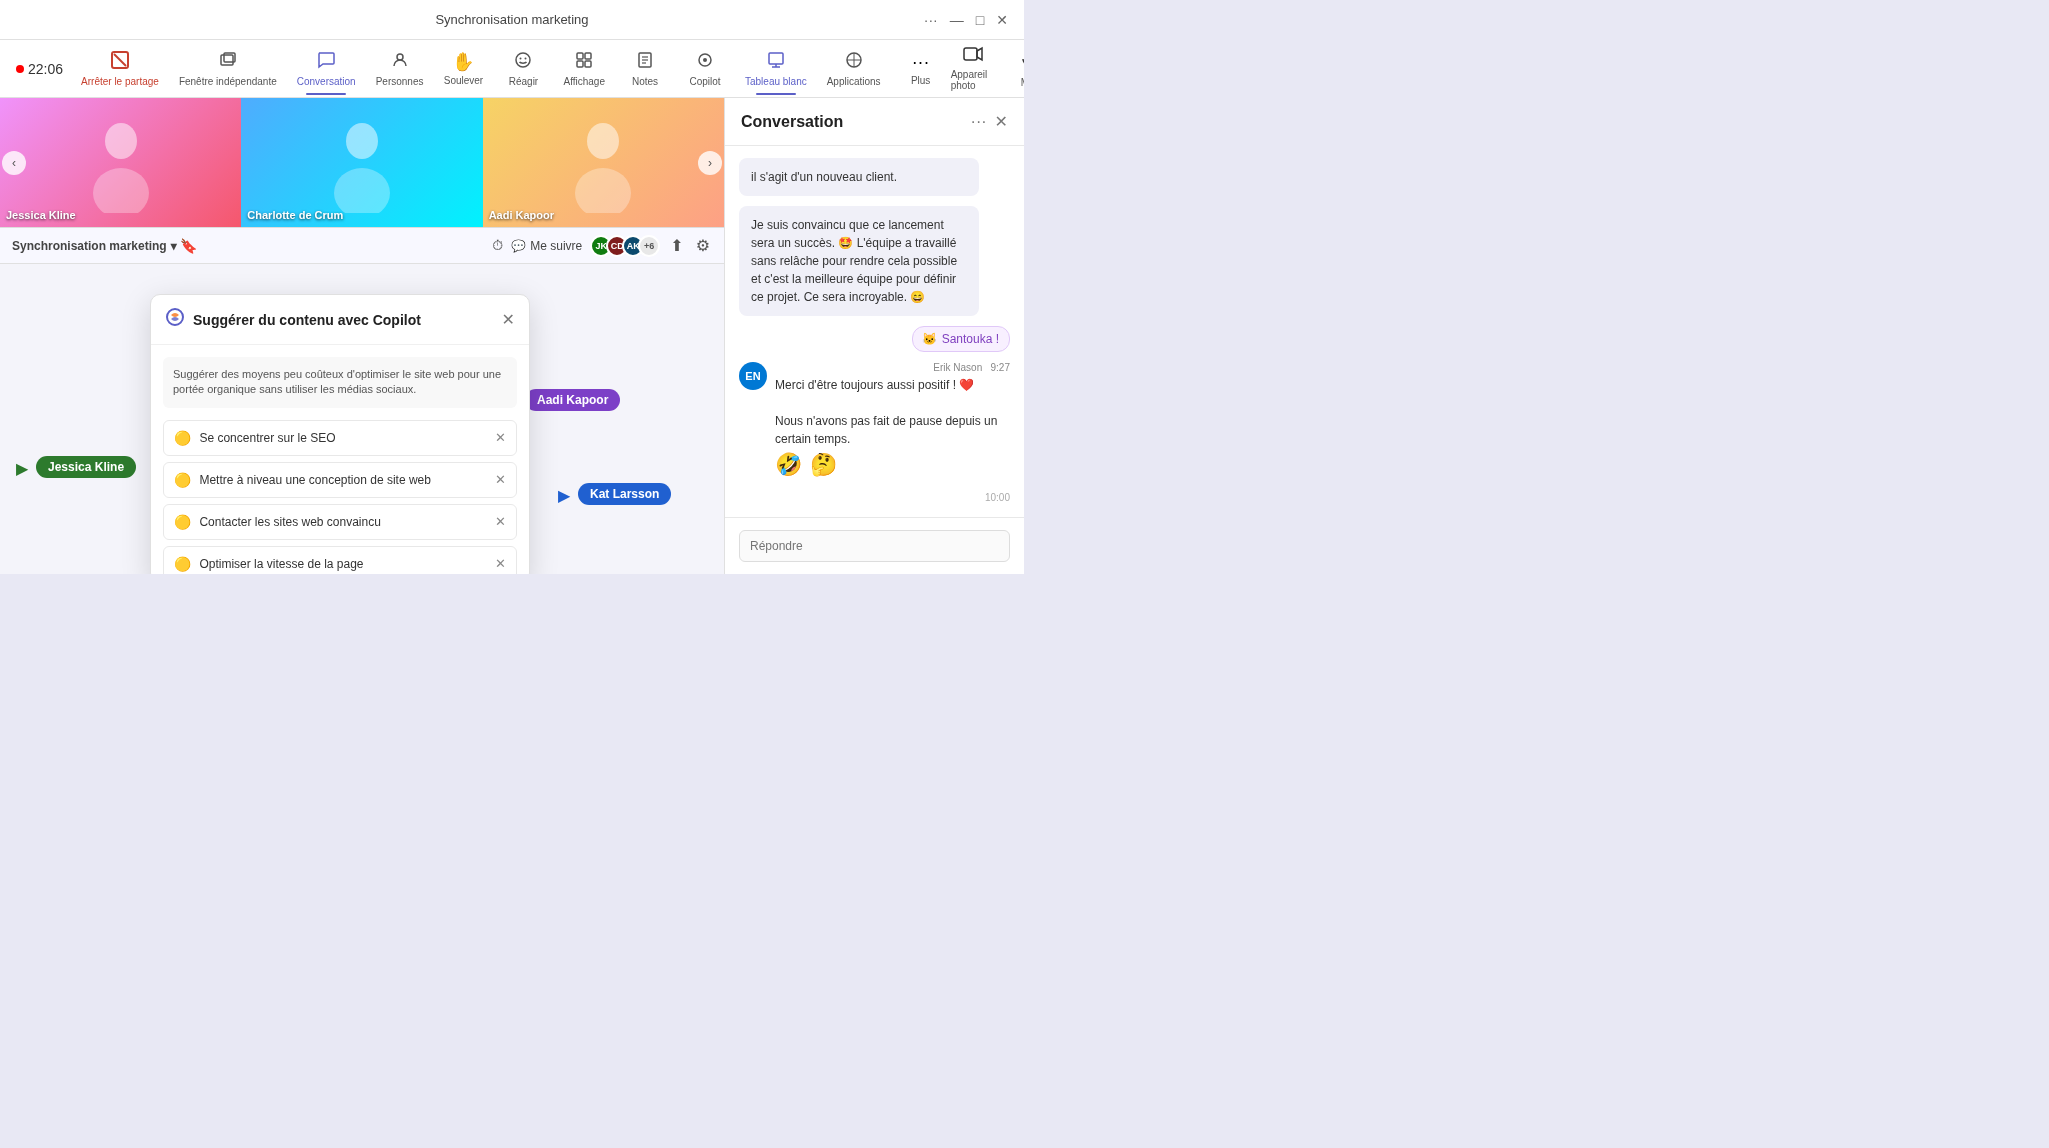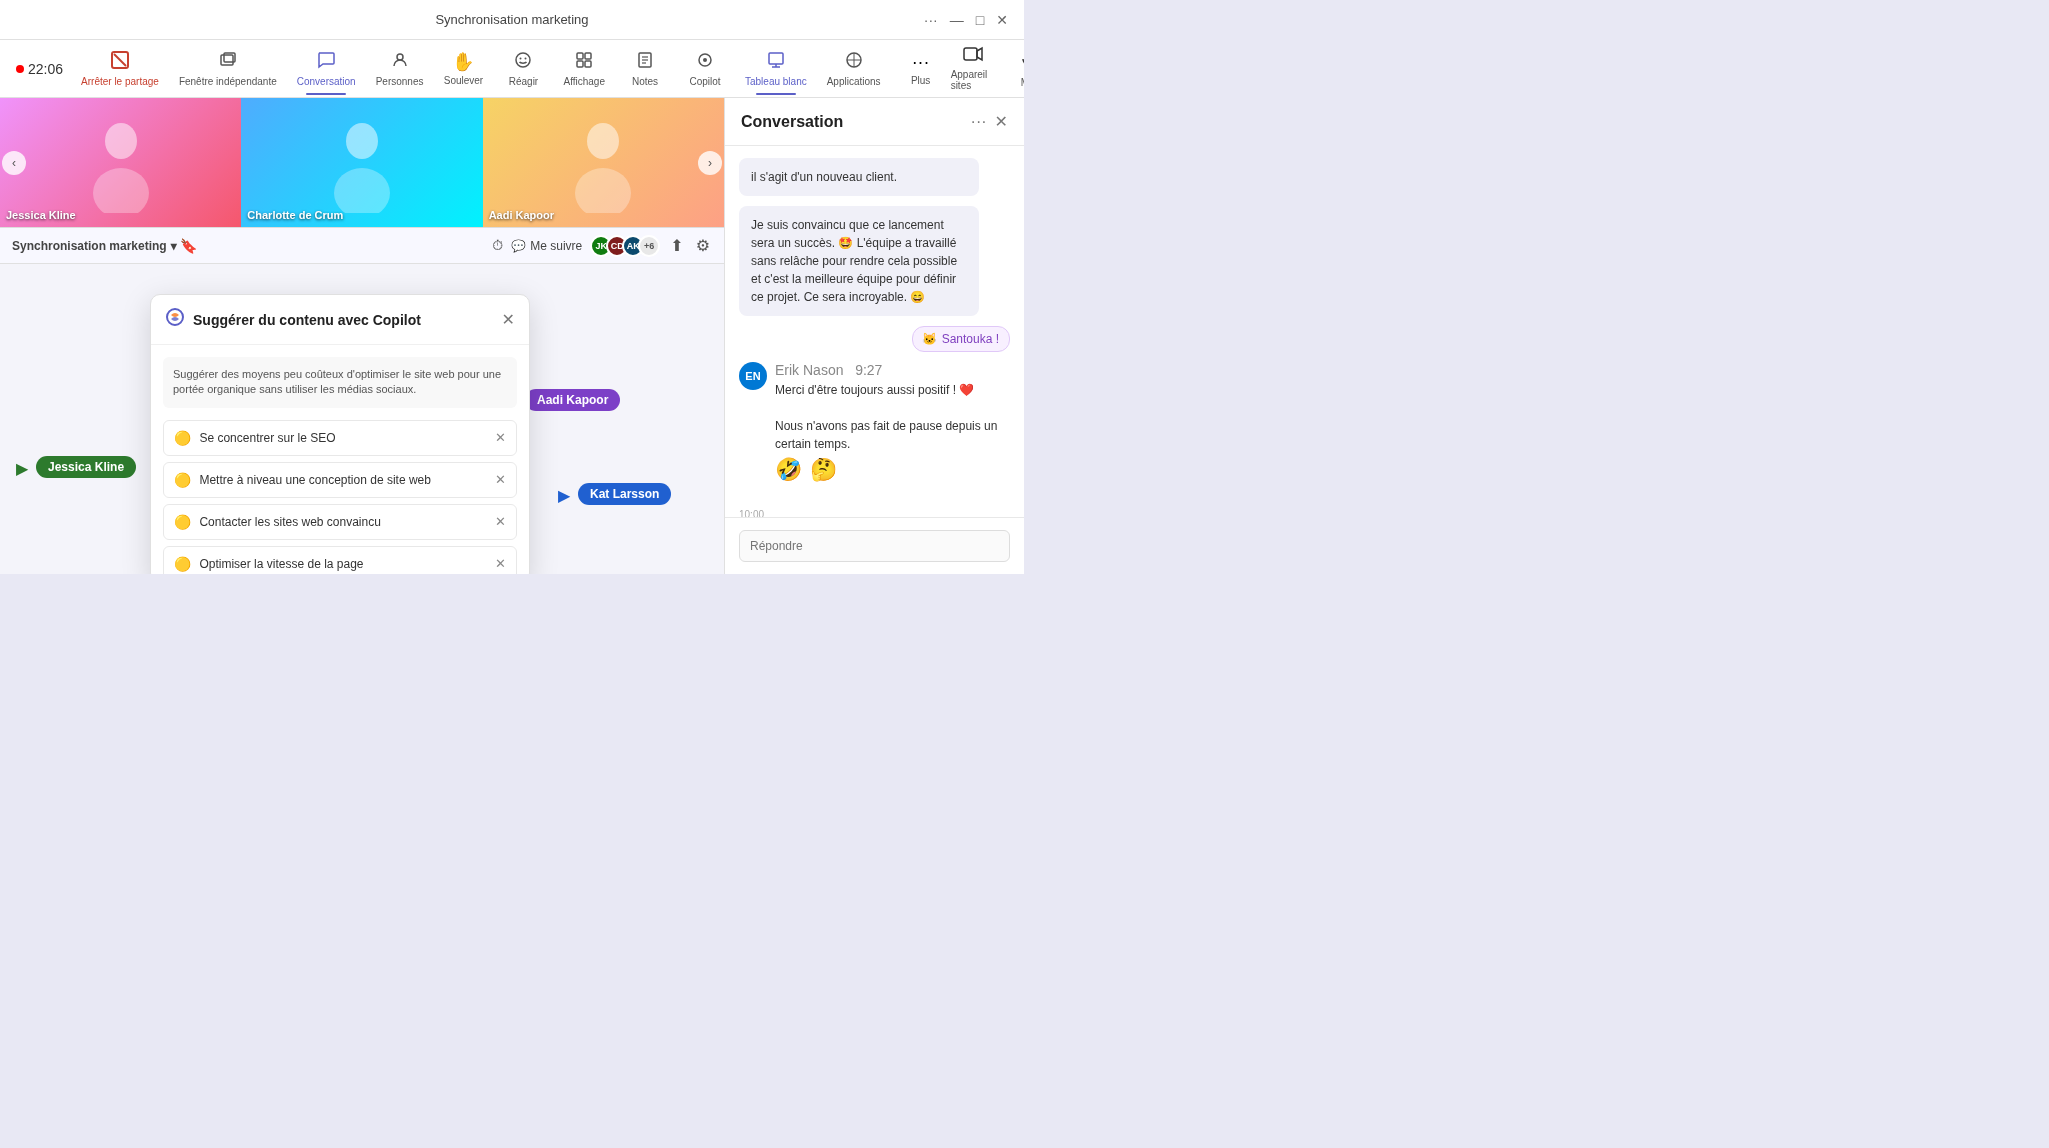--- a/index.html
+++ b/index.html
@@ -176,28 +176,28 @@
       background: #f0f0f8; border-radius: 8px; padding: 10px 12px;
       font-size: 12px; color: #333; line-height: 1.5; max-width: 240px;
     }
     .msg-row { display: flex; gap: 8px; align-items: flex-start; }
     .msg-avatar {
       width: 28px; height: 28px; border-radius: 50%; flex-shrink: 0;
       display: flex; align-items: center; justify-content: center;
       font-size: 11px; font-weight: 700; color: #fff;
     }
     .msg-avatar.blue { background: #0078d4; }
-    .msg-meta { font-size: 14px; color: #888; margin-bottom: 3px; }
+    .msg-meta { font-size: 10px; color: #888; margin-bottom: 3px; text-align: right; }
     .msg-content { flex: 1; }
     .santouka-badge {
       align-self: flex-end; background: #f8f0ff; border: 1px solid #e0c8f8;
       border-radius: 12px; padding: 5px 10px; font-size: 12px; color: #7f3fbf;
       display: flex; align-items: center; gap: 4px;
     }
-    .divider-time { text-align: left; font-size: 10px; color: #aaa; margin: 16px 0; }
+    .divider-time { text-align: right; font-size: 10px; color: #aaa; margin: 4px 0; }
     .emoji-row { display: flex; gap: 8px; margin-top: 4px; }
     .emoji-btn { font-size: 22px; }
     .reply-input {
       padding: 12px 14px; border-top: 1px solid #e8e8e8;
     }
     .reply-input-field {
       width: 100%; border: 1px solid #ddd; border-radius: 6px; padding: 8px 10px;
       font-size: 12px; color: #444; background: #fafafa; outline: none;
     }
   </style>
@@ -343,21 +343,21 @@
   </div>
 
   <div class="toolbar-right">
     <div class="toolbar-icon-btn">
       <div class="icon">
         <svg width="20" height="16" viewBox="0 0 20 16">
             <rect x="1" y="2" width="13" height="12" rx="2" fill="none" stroke="#333" stroke-width="1.5"></rect>
             <polygon points="14,5 19,2 19,14 14,11" fill="none" stroke="#333" stroke-width="1.5"></polygon>
           </svg>
       </div>
-      <span class="label">Appareil sites</span>
+      <span class="label">Appareil photo</span>
     </div>
     <div class="toolbar-icon-btn">
       <div class="icon">
         <svg width="14" height="20" viewBox="0 0 14 20">
             <rect x="3" y="1" width="8" height="12" rx="4" fill="none" stroke="#333" stroke-width="1.5"></rect>
             <path d="M1 9c0 3.3 2.7 6 6 6s6-2.7 6-6" fill="none" stroke="#333" stroke-width="1.5"></path>
             <line x1="7" y1="15" x2="7" y2="19" stroke="#333" stroke-width="1.5"></line>
           </svg>
       </div>
       <span class="label">Mic</span>

